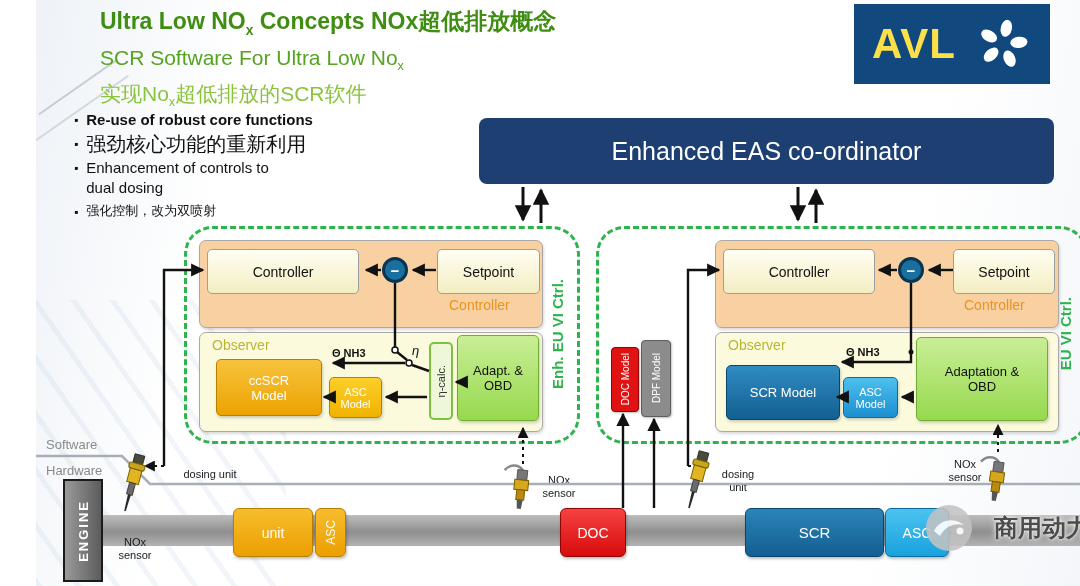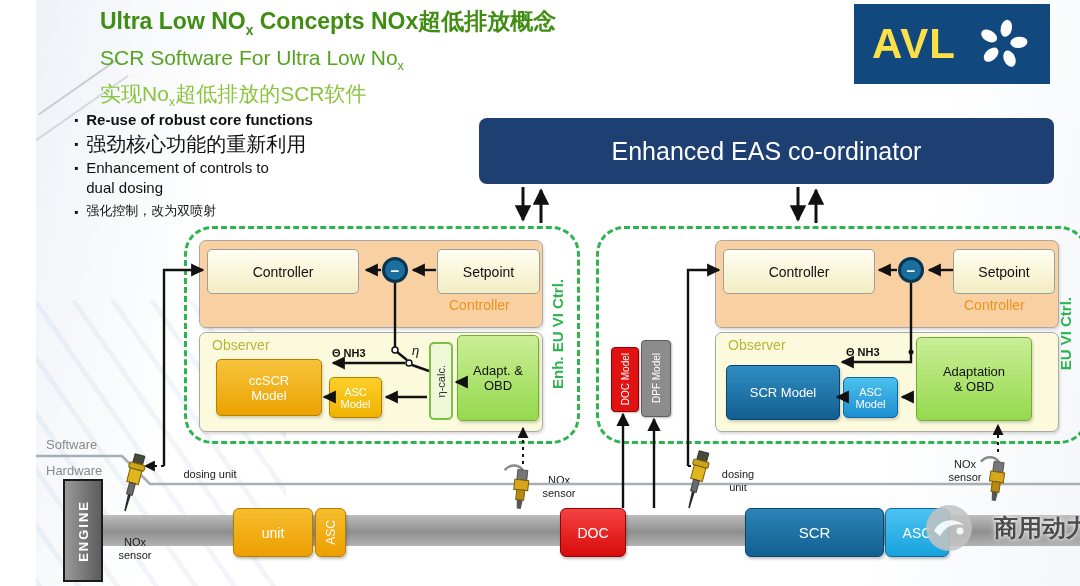--- a/index.html
+++ b/index.html
@@ -181,21 +181,21 @@
   <div class="box-cream z12" style="left:687px;top:249px;width:150px;height:43px;">Controller</div>
   <div class="box-cream z12" style="left:917px;top:249px;width:100px;height:43px;">Setpoint</div>
   <div class="cap-ctrl z12" style="left:928px;top:297px;">Controller</div>
   <div class="minus-circle" style="left:862px;top:257px;">−</div>
 
   <div class="panel panel-obs po-right z10"></div>
   <div class="cap-obs z12" style="left:692px;top:337px;">Observer</div>
   <div class="mbox m-blue z12" style="left:690px;top:365px;width:112px;height:53px;font-size:13px;">SCR Model</div>
   <div class="mbox m-lblue z12" style="left:807px;top:377px;width:55px;height:41px;font-size:11px;padding:0 4px;box-sizing:border-box;">ASC Model</div>
   <div class="small-label z12" style="left:810px;top:346px;">Θ NH3</div>
-  <div class="mbox m-green z12" style="left:880px;top:337px;width:116px;height:84px;font-size:13px;padding:0 26px;box-sizing:border-box;">Adaptation &amp; OBD</div>
+  <div class="mbox m-green z12" style="left:880px;top:337px;width:132px;height:84px;font-size:13px;padding:0 26px;box-sizing:border-box;">Adaptation &amp; OBD</div>
 
   <div class="layer-label" style="left:10px;top:437px;">Software</div>
   <div class="layer-label" style="left:10px;top:463px;">Hardware</div>
 
   <div class="engine z10">
       <span class="vtext">ENGINE</span>
     </div>
   <div class="pipe"></div>
   <div class="hw hw-ccscr z10">unit</div>
   <div class="hw hw-asc-l z10">

